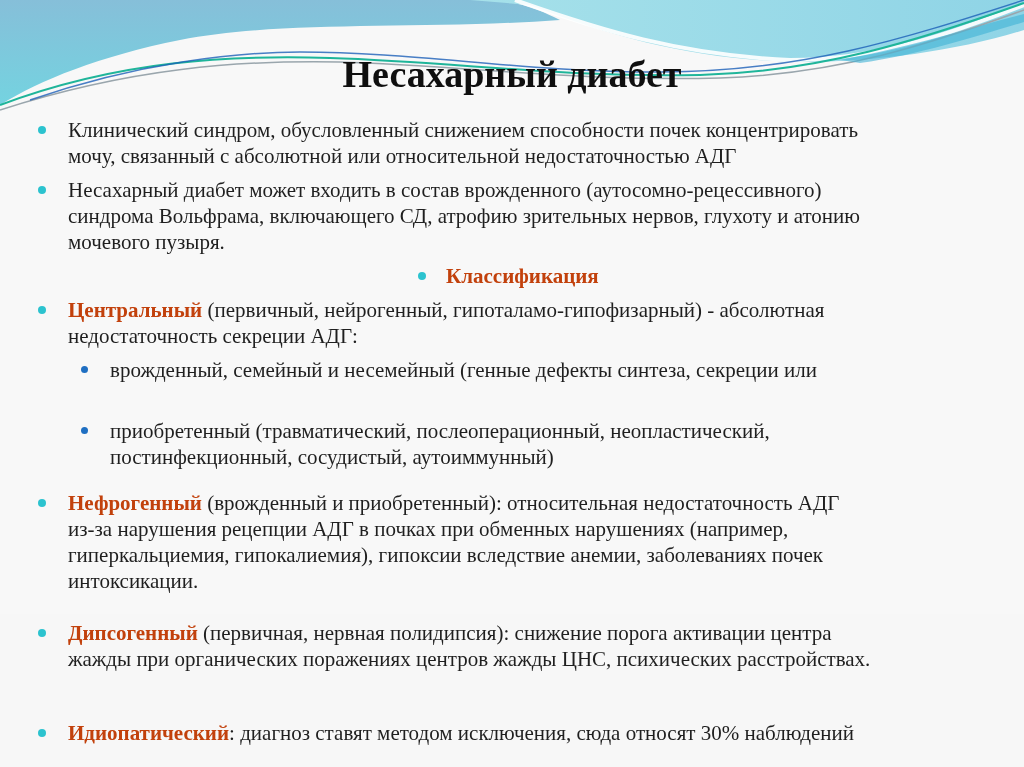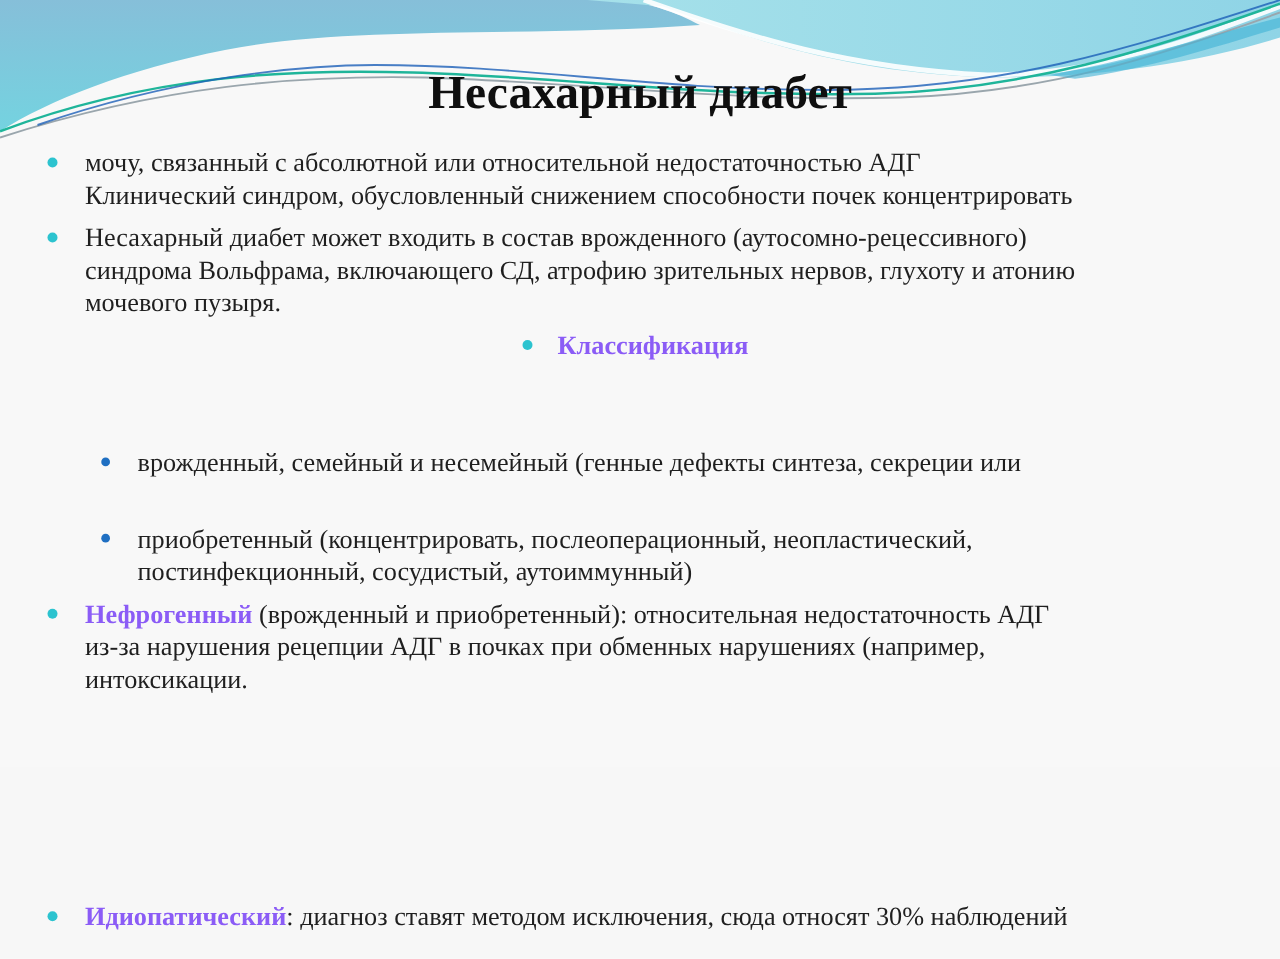--- a/index.html
+++ b/index.html
@@ -16,21 +16,21 @@
     font-size:38px; font-weight:bold; letter-spacing:0px; color:#0f0f0f;
     font-family: "Liberation Serif", "DejaVu Serif", serif;
   }
   .item { position:absolute; font-size:21px; line-height:26px; color:#1f1f1f; }
   .item .bullet {
     position:absolute; width:8px; height:8px; border-radius:50%;
     background:#2cc3cf; left:-30px; top:9px;
   }
   .item.sub .bullet { background:#1f6fc2; width:7px; height:7px; left:-29px; }
   .line { display:block; white-space:nowrap; }
-  b { font-weight:bold; color:#8b5cf6; }
+  b { font-weight:bold; color:#c2410c; }
 </style>
 </head>
 <body>
 
 <div class="slide">
 
   <svg class="waves" viewBox="0 0 1024 120" preserveAspectRatio="none">
     <defs>
       <linearGradient id="gL" x1="0" y1="0" x2="0" y2="1">
         <stop offset="0" stop-color="#86bfd9"></stop>
@@ -48,54 +48,65 @@
     <path d="M0,105 C120,60 230,55 330,58 C460,62 560,78 700,75 C820,72 920,40 1024,3" fill="none" stroke="#1fb59a" stroke-width="2"></path>
     <path d="M0,110 C130,68 240,60 340,62 C470,66 580,82 720,78 C840,74 930,44 1024,10" fill="none" stroke="#9aa6ad" stroke-width="1.5"></path>
     <path d="M30,100 C140,62 240,52 300,52 C420,52 520,72 660,72 C800,72 900,40 1024,0" fill="none" stroke="#1b5fb8" stroke-width="1.5" opacity="0.8"></path>
     <path d="M840,60 C920,45 980,25 1024,14 L1024,22 C980,35 920,55 860,63 Z" fill="#3fb3d6" opacity="0.6"></path>
   </svg>
 
   <div class="title">Несахарный диабет</div>
 
   <div class="item" style="left:68px; top:117px;">
     <span class="bullet"></span>
+    <span class="line">Клинический синдром, обусловленный снижением способности почек концентрировать</span>
     <span class="line">мочу, связанный с абсолютной или относительной недостаточностью АДГ</span>
-    <span class="line">Клинический синдром, обусловленный снижением способности почек концентрировать</span>
   </div>
 
   <div class="item" style="left:68px; top:177px;">
     <span class="bullet"></span>
     <span class="line">Несахарный диабет может входить в состав врожденного (аутосомно-рецессивного)</span>
     <span class="line">синдрома Вольфрама, включающего СД, атрофию зрительных нервов, глухоту и атонию</span>
     <span class="line">мочевого пузыря.</span>
   </div>
 
   <div class="item" style="left:446px; top:263px;">
     <span class="bullet" style="left:-28px;"></span>
     <b class="line">Классификация</b>
   </div>
 
+  <div class="item" style="left:68px; top:297px;">
+    <span class="bullet"></span>
+    <span class="line"><b>Центральный</b><span> (первичный, нейрогенный, гипоталамо-гипофизарный) - абсолютная</span></span>
+    <span class="line">недостаточность секреции АДГ:</span>
+  </div>
 
   <div class="item sub" style="left:110px; top:357px;">
     <span class="bullet"></span>
     <span class="line">врожденный, семейный и несемейный (генные дефекты синтеза, секреции или</span>
   </div>
 
   <div class="item sub" style="left:110px; top:418px;">
     <span class="bullet"></span>
-    <span class="line">приобретенный (концентрировать, послеоперационный, неопластический,</span>
+    <span class="line">приобретенный (травматический, послеоперационный, неопластический,</span>
     <span class="line">постинфекционный, сосудистый, аутоиммунный)</span>
   </div>
 
-  <div class="item" style="left:68px; top:478px;">
+  <div class="item" style="left:68px; top:490px;">
     <span class="bullet"></span>
     <span class="line"><b>Нефрогенный</b><span> (врожденный и приобретенный): относительная недостаточность АДГ</span></span>
     <span class="line">из-за нарушения рецепции АДГ в почках при обменных нарушениях (например,</span>
+    <span class="line">гиперкальциемия, гипокалиемия), гипоксии вследствие анемии, заболеваниях почек</span>
     <span class="line">интоксикации.</span>
   </div>
 
+  <div class="item" style="left:68px; top:620px;">
+    <span class="bullet"></span>
+    <span class="line"><b>Дипсогенный</b><span> (первичная, нервная полидипсия): снижение порога активации центра</span></span>
+    <span class="line">жажды при органических поражениях центров жажды ЦНС, психических расстройствах.</span>
+  </div>
 
   <div class="item" style="left:68px; top:720px;text-align:right;">
     <span class="bullet"></span>
     <span class="line"><b>Идиопатический</b><span>: диагноз ставят методом исключения, сюда относят 30% наблюдений</span></span>
   </div>
 
 </div>
 
 </body></html>

